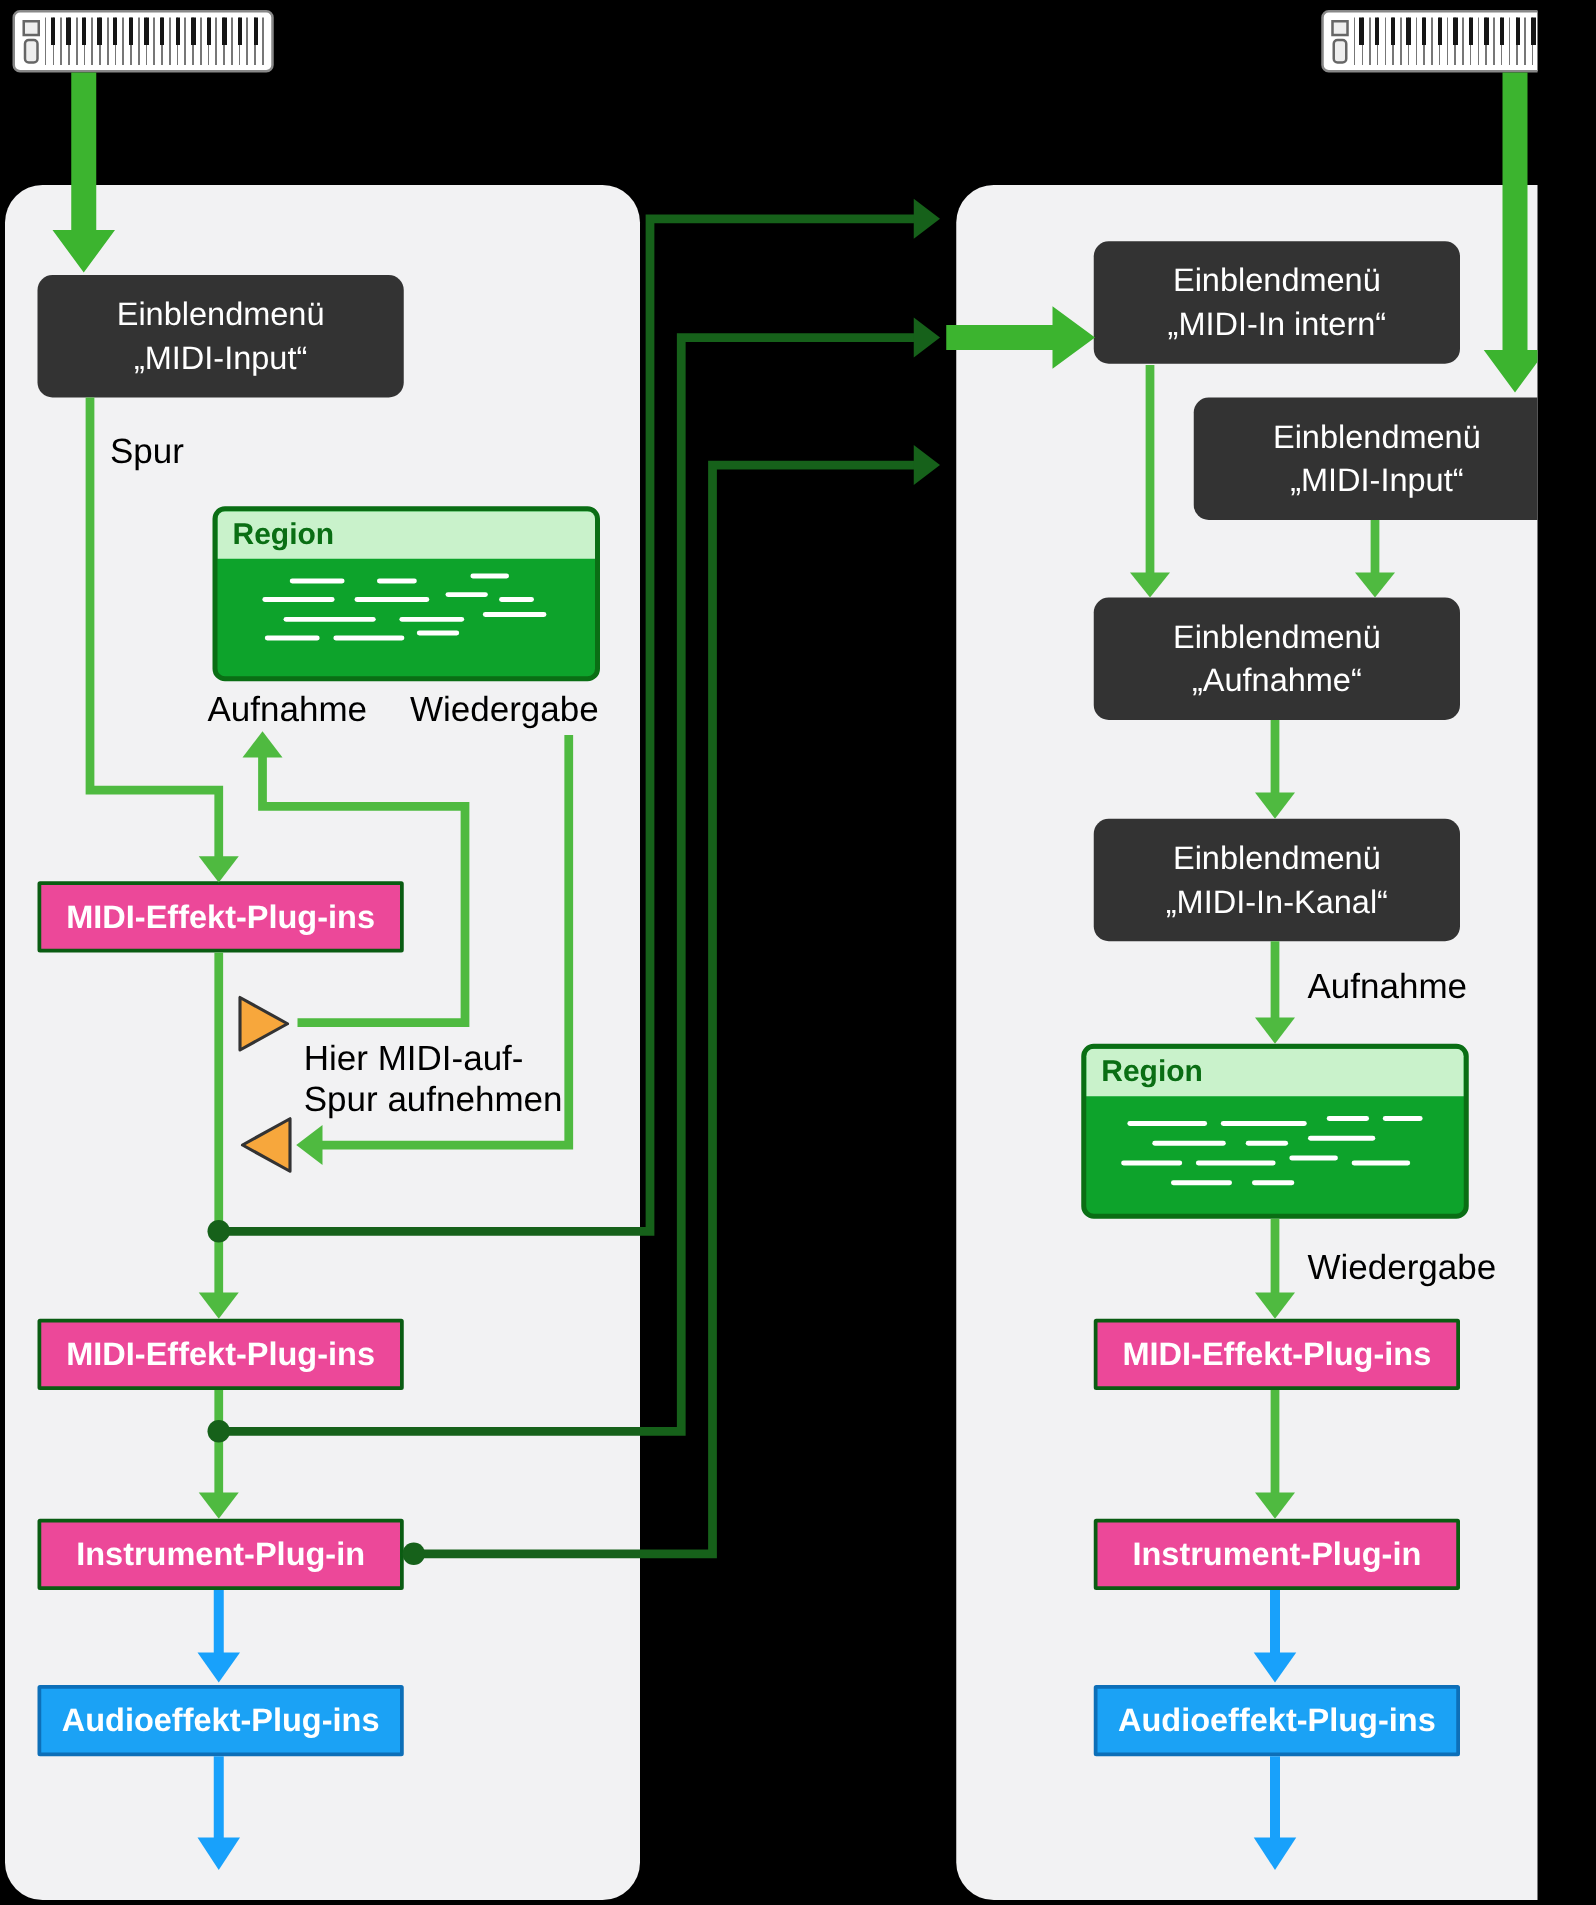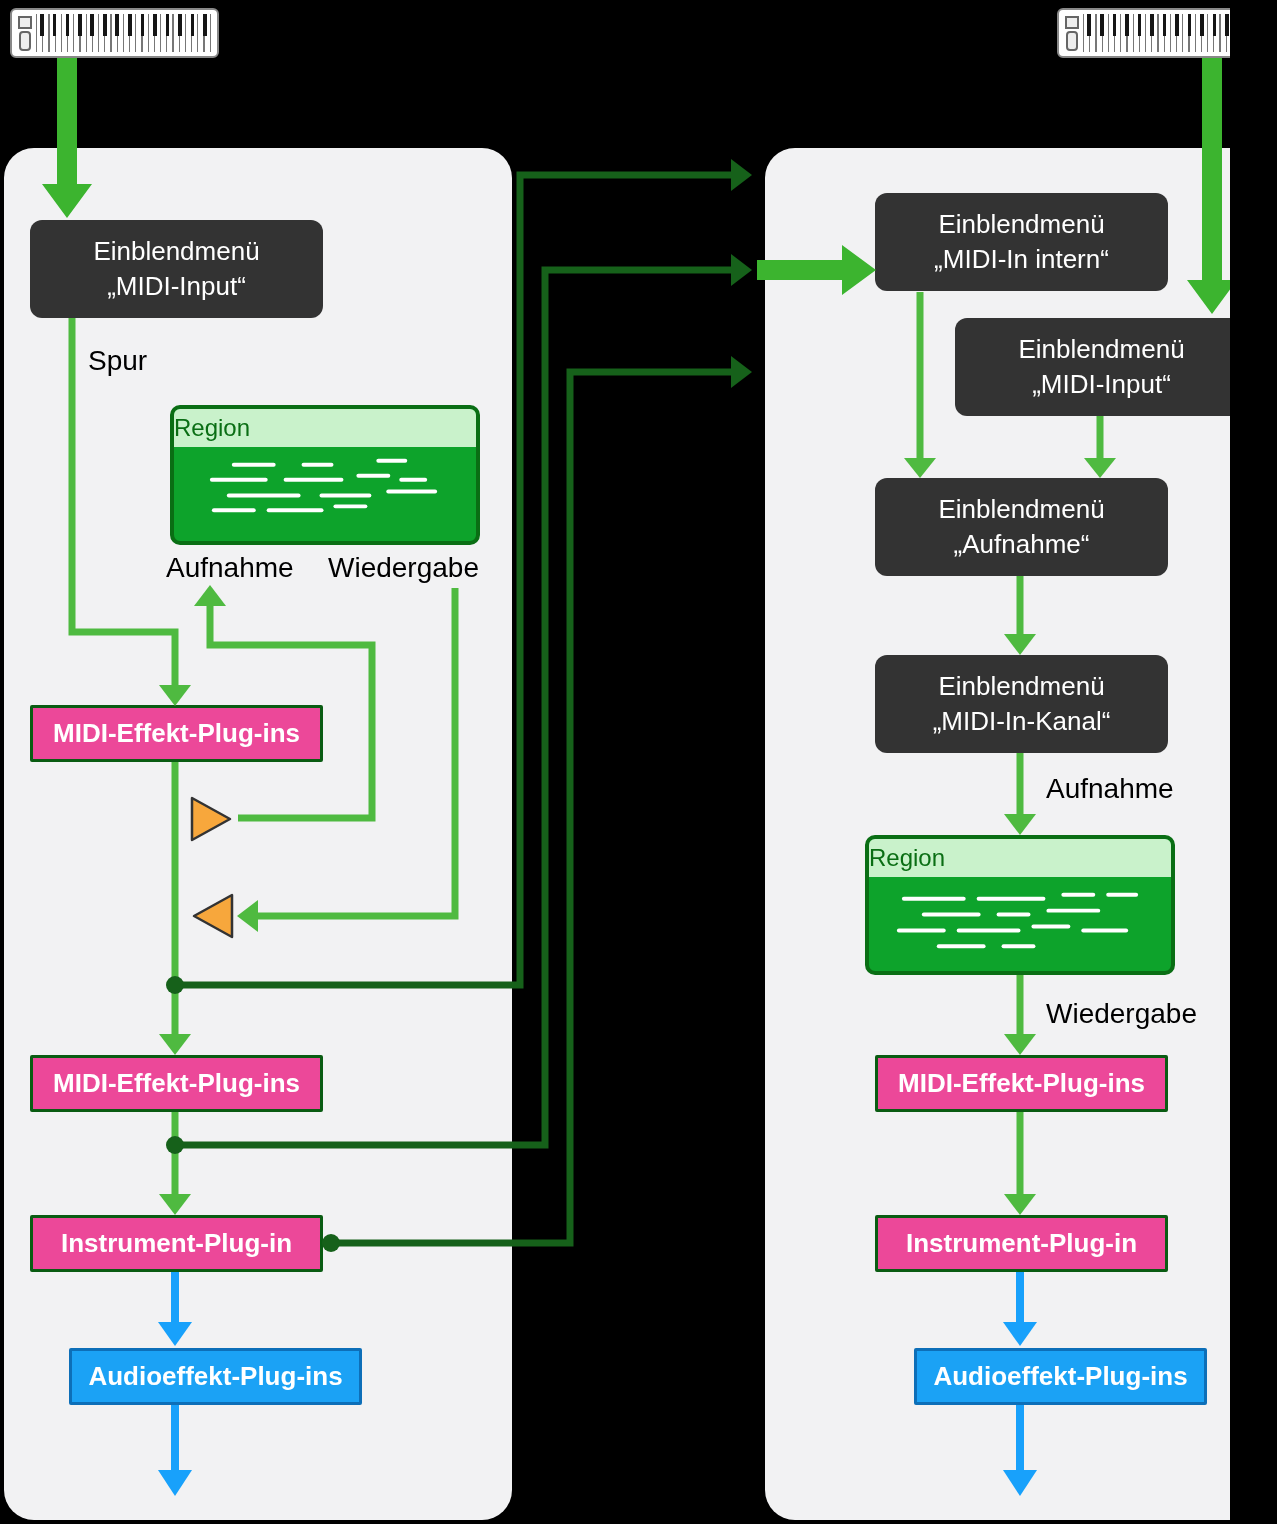--- a/index.html
+++ b/index.html
@@ -28,30 +28,29 @@
     position:absolute;background:#ec4899;border:3px solid #0a5c12;border-radius:2px;
     color:#fff;font-weight:bold;font-size:26px;
     display:flex;align-items:center;justify-content:center;text-align:center;
     box-sizing:border-box;
   }
   .box-blue{
     position:absolute;background:#1ba2f5;border:3px solid #0d6fb8;border-radius:2px;
     color:#fff;font-weight:bold;font-size:26px;
     display:flex;align-items:center;justify-content:center;text-align:center;
     box-sizing:border-box;
-    margin-left:39px;
   }
   .label{position:absolute;font-size:28px;color:#000;white-space:pre-line;line-height:1.18;}
   .region{
     position:absolute;border:4px solid #0a6e14;border-radius:10px;background:#0da32b;
     overflow:hidden;box-sizing:border-box;
   }
   .region-header{
-    height:38px;background:#c9f2cb;color:#0a6e14;font-weight:normal;font-size:24px;
-    display:flex;align-items:center;
+    height:38px;background:#c9f2cb;color:#0a6e14;font-weight:bold;font-size:24px;
+    display:flex;align-items:center;padding-left:12px;
   }
   .region-body{position:absolute;top:38px;left:0;right:0;bottom:0;}
   .region-body svg{display:block;width:100%;height:100%;}
   .overlay{position:absolute;left:0;top:0;pointer-events:none;}
 </style>
 </head>
 <body>
 
 <div class="stage">
 
@@ -95,20 +94,22 @@
         </g>
       </svg>
     </div>
   </div>
 
   <div class="label" style="left:166px;top:551px">Aufnahme</div>
   <div class="label" style="left:328px;top:551px">Wiedergabe</div>
 
   <div class="box-green" style="left:30px;top:705px;width:293px;height:57px">MIDI-Effekt-Plug-ins</div>
 
+  <div class="label" style="left:243px;top:830px">Hier MIDI-auf-
+Spur aufnehmen</div>
 
   <div class="box-green" style="left:30px;top:1055px;width:293px;height:57px">MIDI-Effekt-Plug-ins</div>
 
   <div class="box-green" style="left:30px;top:1215px;width:293px;height:57px">Instrument-Plug-in</div>
 
   <div class="box-blue" style="left:30px;top:1348px;width:293px;height:57px">Audioeffekt-Plug-ins</div>
 
   <div class="box-dark" style="left:875px;top:193px;width:293px;height:98px">Einblendmenü
 „MIDI-In intern“</div>
 

